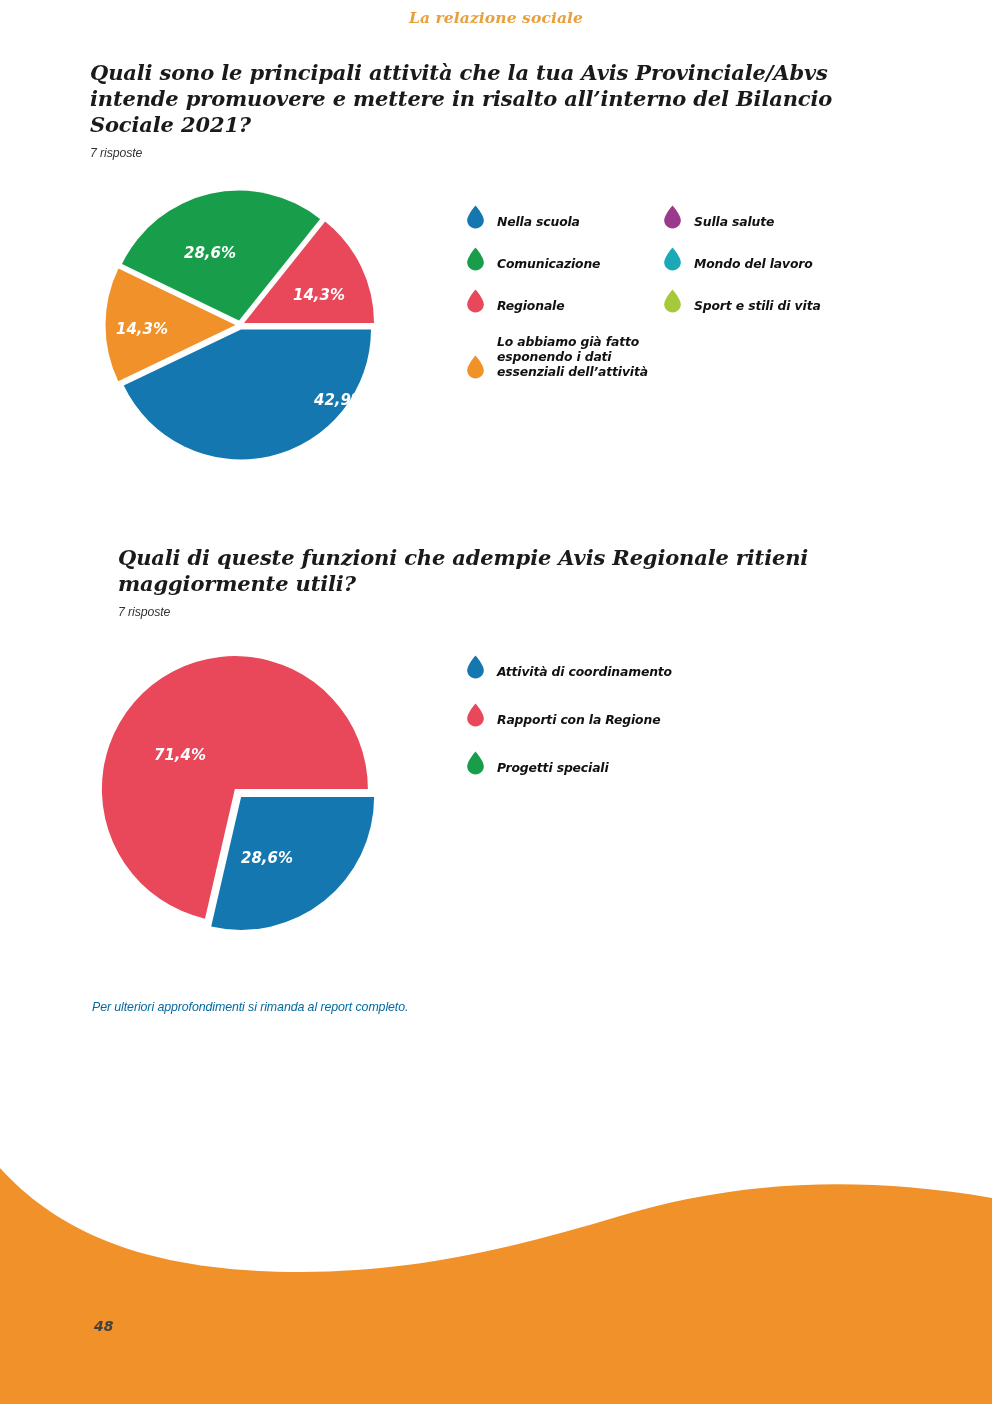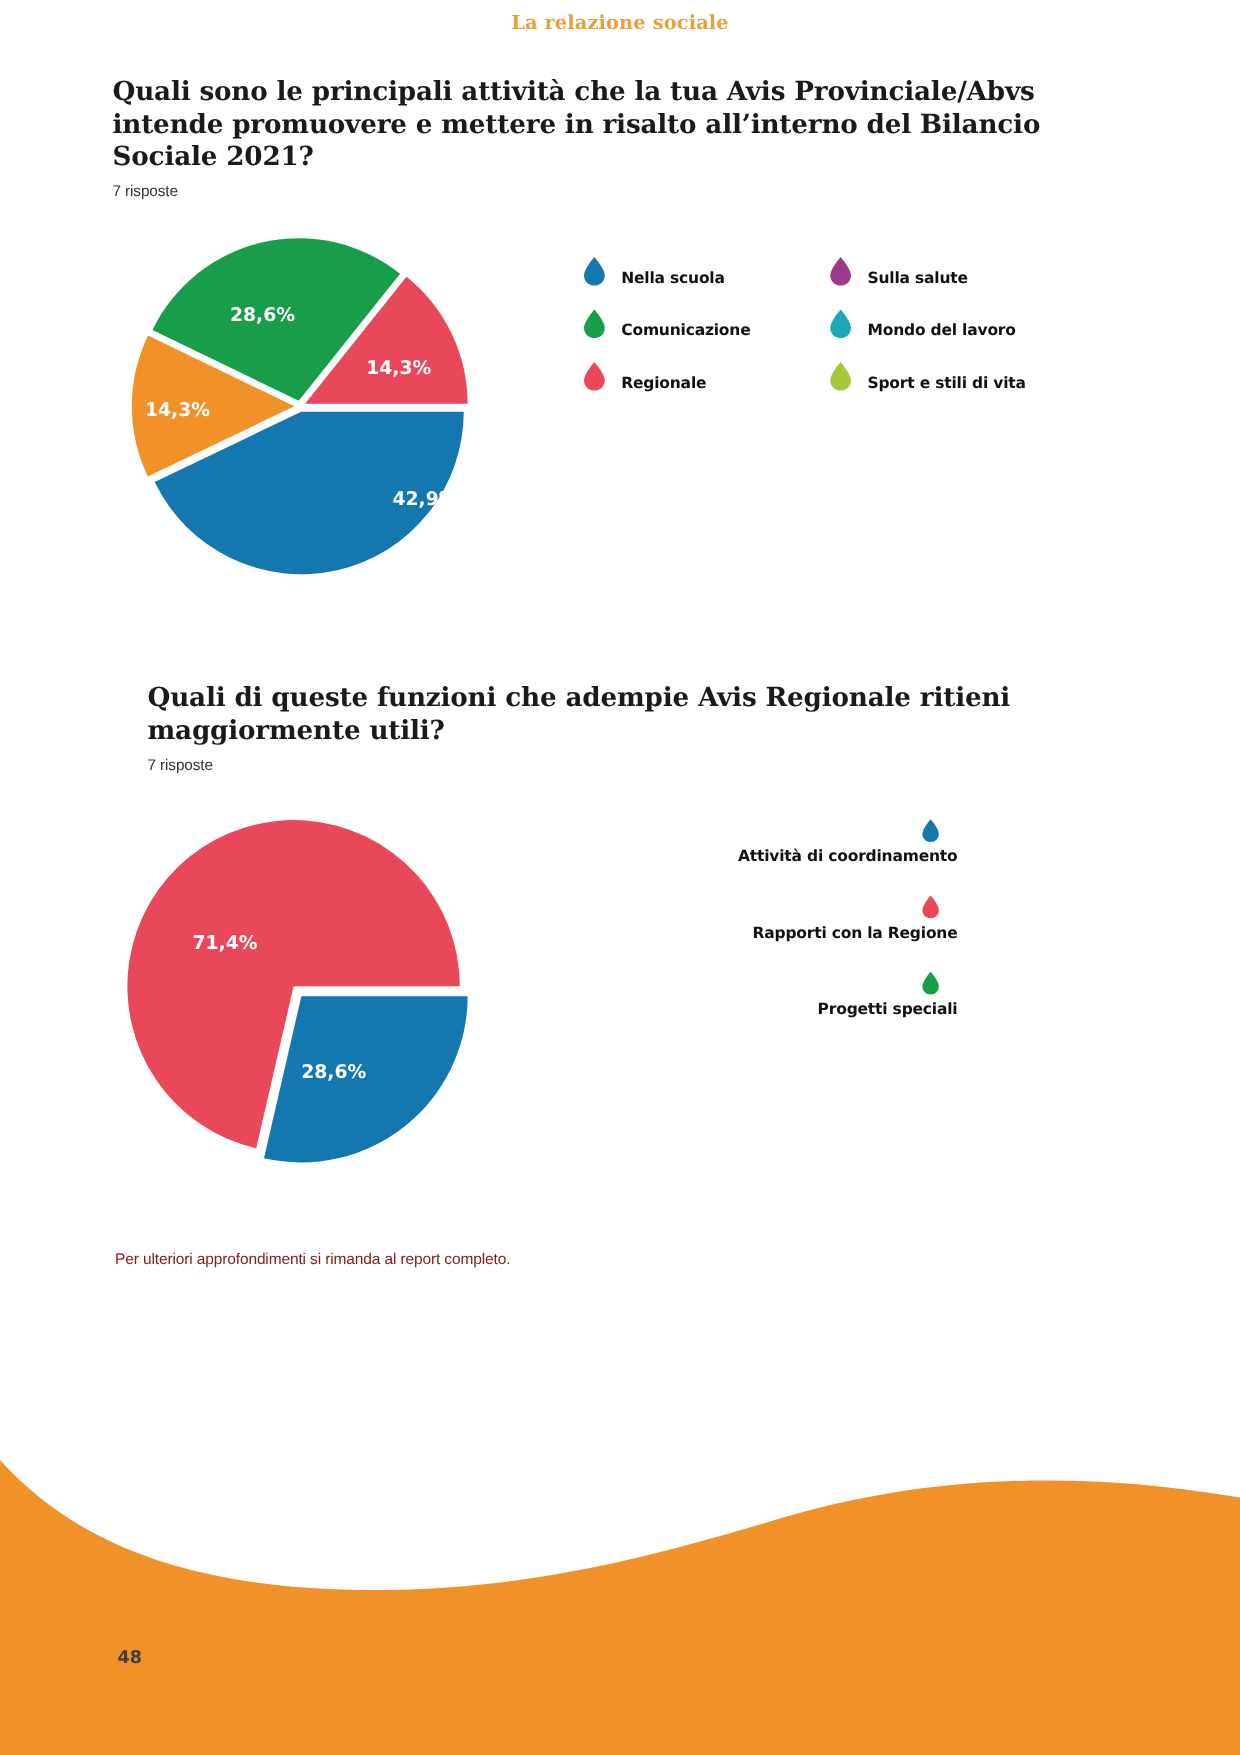--- a/index.html
+++ b/index.html
@@ -12,20 +12,21 @@
     background: #ffffff;
     font-family: "Liberation Sans", sans-serif;
     position: relative;
     overflow: hidden;
   }
   .page {
     position: absolute;
     inset: 0;
     width: 988px;
     height: 1404px;
+    font-style: italic;
   }
 
   
   .running-header {
     position: absolute;
     top: 8px;
     left: 0;
     width: 992px;
     text-align: center;
     color: #e9a03c;
@@ -81,21 +82,21 @@
   #legend1 .col-a { left: 0px; width: 210px; }
   #legend1 .col-b { left: 197px; width: 230px; }
   #legend2 .col-a { left: 0px; width: 300px; }
 
   .legend-item {
     display: flex;
     align-items: flex-end;
     margin-bottom: 18px;
     min-height: 24px;
   }
-  #legend2 .legend-item { margin-bottom: 24px; flex-direction: column; }
+  #legend2 .legend-item { margin-bottom: 24px; }
 
   .drop {
     width: 19px;
     height: 24px;
     flex: 0 0 19px;
     margin-right: 12px;
     margin-top: 0px;
   }
   .legend-label {
     font-family: "DejaVu Sans", sans-serif;
@@ -108,21 +109,21 @@
     white-space: pre-line;
   }
 
   
   .note {
     position: absolute;
     left: 92px;
     top: 1000px;
     font-family: "Liberation Sans", sans-serif;
     font-size: 12.4px;
-    color: #7f1d1d;
+    color: #0369a1;
     letter-spacing: -0.1px;
   }
 
   
   .footer-wave {
     position: absolute;
     left: 0;
     bottom: 0;
     width: 992px;
     height: 240px;
@@ -179,20 +180,28 @@
             <path d="M9.5 0.6 C9.5 0.6 1.2 10.0 1.2 15.3 C1.2 20.0 4.9 23.4 9.5 23.4 C14.1 23.4 17.8 20.0 17.8 15.3 C17.8 10.0 9.5 0.6 9.5 0.6 Z" fill="#189e4a"></path>
           </svg>
           <span class="legend-label">Comunicazione</span>
         </div>
         <div class="legend-item">
           <svg class="drop" viewBox="0 0 19 24">
             <path d="M9.5 0.6 C9.5 0.6 1.2 10.0 1.2 15.3 C1.2 20.0 4.9 23.4 9.5 23.4 C14.1 23.4 17.8 20.0 17.8 15.3 C17.8 10.0 9.5 0.6 9.5 0.6 Z" fill="#e8485a"></path>
           </svg>
           <span class="legend-label">Regionale</span>
         </div>
+        <div class="legend-item">
+          <svg class="drop" viewBox="0 0 19 24">
+            <path d="M9.5 0.6 C9.5 0.6 1.2 10.0 1.2 15.3 C1.2 20.0 4.9 23.4 9.5 23.4 C14.1 23.4 17.8 20.0 17.8 15.3 C17.8 10.0 9.5 0.6 9.5 0.6 Z" fill="#f1912a"></path>
+          </svg>
+          <span class="legend-label">Lo abbiamo già fatto
+esponendo i dati
+essenziali dell’attività</span>
+        </div>
       </div>
     <div class="legend-col col-b" id="legend1-col-b">
         <div class="legend-item">
           <svg class="drop" viewBox="0 0 19 24">
             <path d="M9.5 0.6 C9.5 0.6 1.2 10.0 1.2 15.3 C1.2 20.0 4.9 23.4 9.5 23.4 C14.1 23.4 17.8 20.0 17.8 15.3 C17.8 10.0 9.5 0.6 9.5 0.6 Z" fill="#9b3a8c"></path>
           </svg>
           <span class="legend-label">Sulla salute</span>
         </div>
         <div class="legend-item">
           <svg class="drop" viewBox="0 0 19 24">

